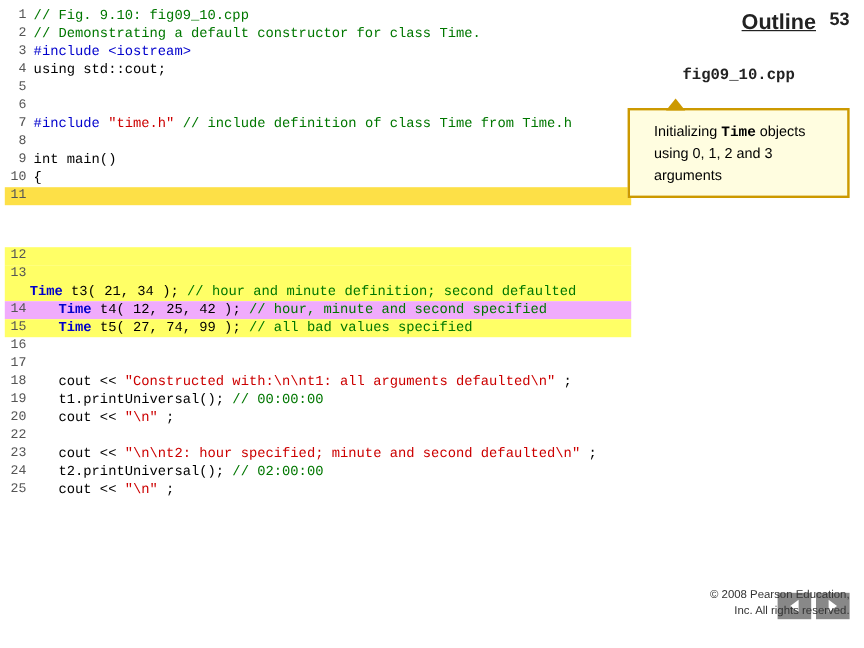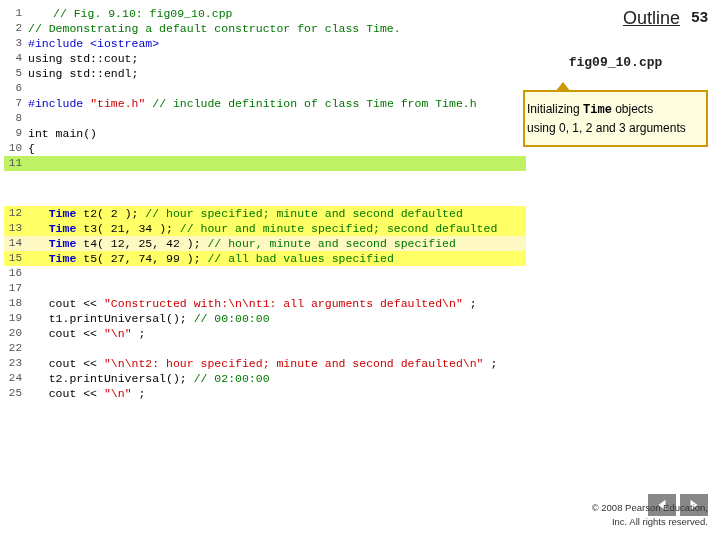--- a/index.html
+++ b/index.html
@@ -21,21 +21,21 @@
       font-weight: bold;
       color: #222;
     }
 
     
     .outline-heading {
       position: absolute;
       top: 8px;
       right: 40px;
       font-size: 18px;
-      font-weight: normal;
+      font-weight: bold;
       color: #222;
       text-decoration: underline;
     }
 
     
     .code-area {
       position: absolute;
       top: 0;
       left: 0;
       width: 530px;
@@ -85,21 +85,21 @@
       font-size: 12px;
       color: #333;
       text-align: center;
       margin-bottom: 8px;
     }
 
     
     .tooltip-box {
       border: 2px solid #cc9900;
       background: #fffde0;
-      padding: 8px 2px;
+      padding: 8px 20px;
       font-size: 12px;
       color: #000;
       line-height: 1.5;
       position: relative;
     }
 
     .tooltip-box::before {
       content: '';
       position: absolute;
       top: -10px;
@@ -136,51 +136,51 @@
 
     .nav-btn svg {
       width: 14px;
       height: 14px;
       fill: white;
     }
 
     
     .copyright {
       position: absolute;
-      bottom: 12px;
+      bottom: 24px;
       right: 12px;
       font-size: 9.5px;
       color: #333;
       text-align: right;
       line-height: 1.4;
     }
   </style>
 </head>
 <body>
 
 <div class="page-number">53</div>
 
 <div class="outline-heading">Outline</div>
 
 <div class="code-area">
 
-<div class="code-line"><span class="line-num">1</span><span style="color: rgb(0, 119, 0); margin-left: 25px;">// Fig. 9.10: fig09_10.cpp</span></div>
+<div class="code-line"><span class="line-num">1</span><span style="color: rgb(0, 119, 0);">// Fig. 9.10: fig09_10.cpp</span></div>
     <div class="code-line"><span class="line-num">2</span><span style="color: rgb(0, 119, 0);">// Demonstrating a default constructor for class Time.</span></div>
     <div class="code-line"><span class="line-num">3</span><span style="color: rgb(0, 0, 204);">#include &lt;iostream&gt;</span></div>
     <div class="code-line"><span class="line-num">4</span><span><span>using std::cout;</span></span></div>
-    <div class="code-line"><span class="line-num">5</span><span><span>using std::endl;</span></span></div>
+    <div class="code-line"><span class="line-num">5</span></div>
     <div class="code-line"><span class="line-num">6</span><span></span></div>
     <div class="code-line"><span class="line-num">7</span><span><span style="color: rgb(0, 0, 204); font-family: Liberation Mono, monospace;">#include </span><span style="color: rgb(204, 0, 0);">"time.h"</span><span style="color: rgb(0, 119, 0);"> // include definition of class Time from Time.h</span></span></div>
     <div class="code-line"><span class="line-num">8</span><span></span></div>
     <div class="code-line"><span class="line-num">9</span><span><span>int main()</span></span></div>
     <div class="code-line"><span class="line-num">10</span><span><span>{</span></span></div>
-    <div class="code-line" style="background: #bef264;"><span class="line-num">11</span></div>
-    <div class="code-line" style="background: rgb(255, 255, 102); margin-top: 35px;"><span class="line-num">12</span><span>   <span style="color: rgb(0, 0, 204); font-weight: bold;">Time</span> t2( 2 ); <span style="color: rgb(0, 119, 0);">// hour specified; minute and second defaulted</span></span></div>
-    <div class="code-line" style="background: rgb(255, 255, 102);"><span class="line-num">13</span><span>   <span style="color: rgb(0, 0, 204); font-weight: bold;">Time</span> t3( 21, 34 ); <span style="color: rgb(0, 119, 0);">// hour and minute specified; second defaulted</span></span></div>
-    <div class="code-line" style="background: #fef9c3;"><span class="line-num">14</span><span>   <span style="color: rgb(0, 0, 204); font-weight: bold;">Time</span> t4( 12, 25, 42 ); <span style="color: rgb(0, 119, 0);">// hour, minute and second specified</span></span></div>
+    <div class="code-line" style="background: #fde047;"><span class="line-num">11</span></div>
+    <div class="code-line" style="background: rgb(255, 255, 102); margin-top: 35px;"><span class="line-num">12</span></div>
+    <div class="code-line" style="background: rgb(255, 255, 102); flex-direction: column;"><span class="line-num">13</span><span>   <span style="color: rgb(0, 0, 204); font-weight: bold;">Time</span> t3( 21, 34 ); <span style="color: rgb(0, 119, 0);">// hour and minute definition; second defaulted</span></span></div>
+    <div class="code-line" style="background: #f0abfc;"><span class="line-num">14</span><span>   <span style="color: rgb(0, 0, 204); font-weight: bold;">Time</span> t4( 12, 25, 42 ); <span style="color: rgb(0, 119, 0);">// hour, minute and second specified</span></span></div>
     <div class="code-line" style="background: rgb(255, 255, 102);"><span class="line-num">15</span><span>   <span style="color: rgb(0, 0, 204); font-weight: bold;">Time</span> t5( 27, 74, 99 ); <span style="color: rgb(0, 119, 0);">// all bad values specified</span></span></div>
     <div class="code-line"><span class="line-num">16</span><span></span></div>
     <div class="code-line"><span class="line-num">17</span><span></span></div>
     <div class="code-line"><span class="line-num">18</span><span><span>   cout &lt;&lt; </span><span style="color: rgb(204, 0, 0);">"Constructed with:\n\nt1: all arguments defaulted\n"</span><span> ;</span></span></div>
     <div class="code-line"><span class="line-num">19</span><span><span>   t1.printUniversal(); </span><span style="color: rgb(0, 119, 0); margin-top: 15px;">// 00:00:00</span></span></div>
     <div class="code-line"><span class="line-num">20</span><span><span>   cout &lt;&lt; </span><span style="color: rgb(204, 0, 0);">"\n"</span><span> ;</span></span></div>
     <div class="code-line"><span class="line-num">22</span><span></span></div>
     <div class="code-line"><span class="line-num">23</span><span><span>   cout &lt;&lt; </span><span style="color: rgb(204, 0, 0);">"\n\nt2: hour specified; minute and second defaulted\n"</span><span> ;</span></span></div>
     <div class="code-line"><span class="line-num">24</span><span><span>   t2.printUniversal(); </span><span style="color: rgb(0, 119, 0);">// 02:00:00</span></span></div>
     <div class="code-line"><span class="line-num">25</span><span><span>   cout &lt;&lt; </span><span style="color: rgb(204, 0, 0);">"\n"</span><span> ;</span></span></div>

